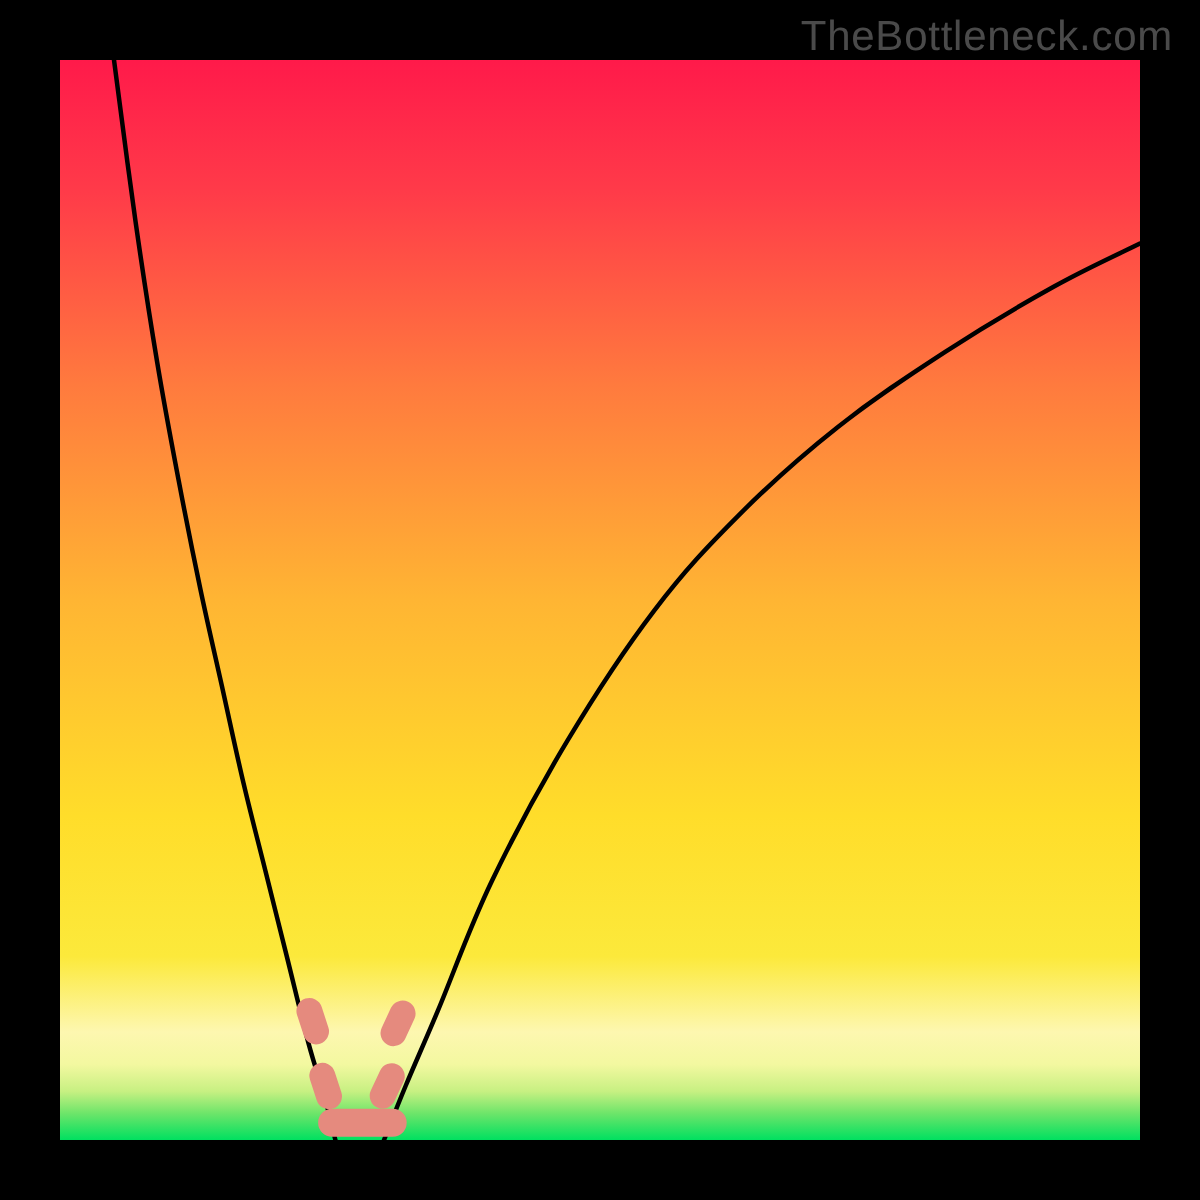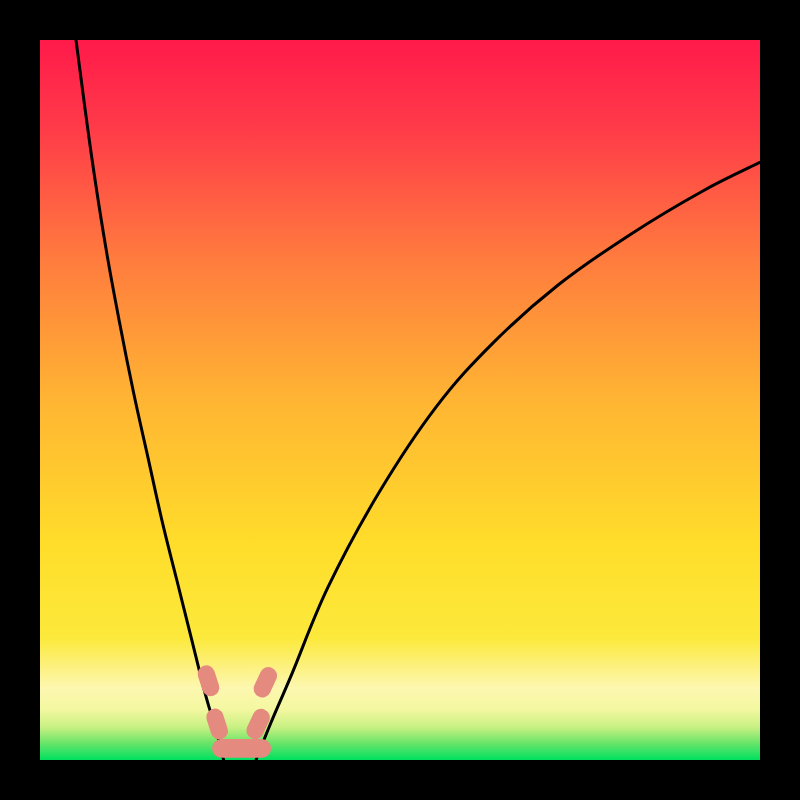--- a/index.html
+++ b/index.html
@@ -95,14 +95,15 @@
           <g transform="translate(218.16,684) rotate(-65)">
             <rect x="-15.84" y="-8.64" width="31.68" height="17.28" rx="8.64" ry="8.64" fill="#e58a7e"></rect>
           </g>
           <g transform="translate(201.60000000000002,708.48) rotate(0)">
             <rect x="-29.52" y="-9.36" width="59.04" height="18.72" rx="9.36" ry="9.36" fill="#e58a7e"></rect>
           </g>
         </g>
     </svg>
   </div>
 
+  <div class="watermark">TheBottleneck.com</div>
 
 </div>
 
 </body></html>

